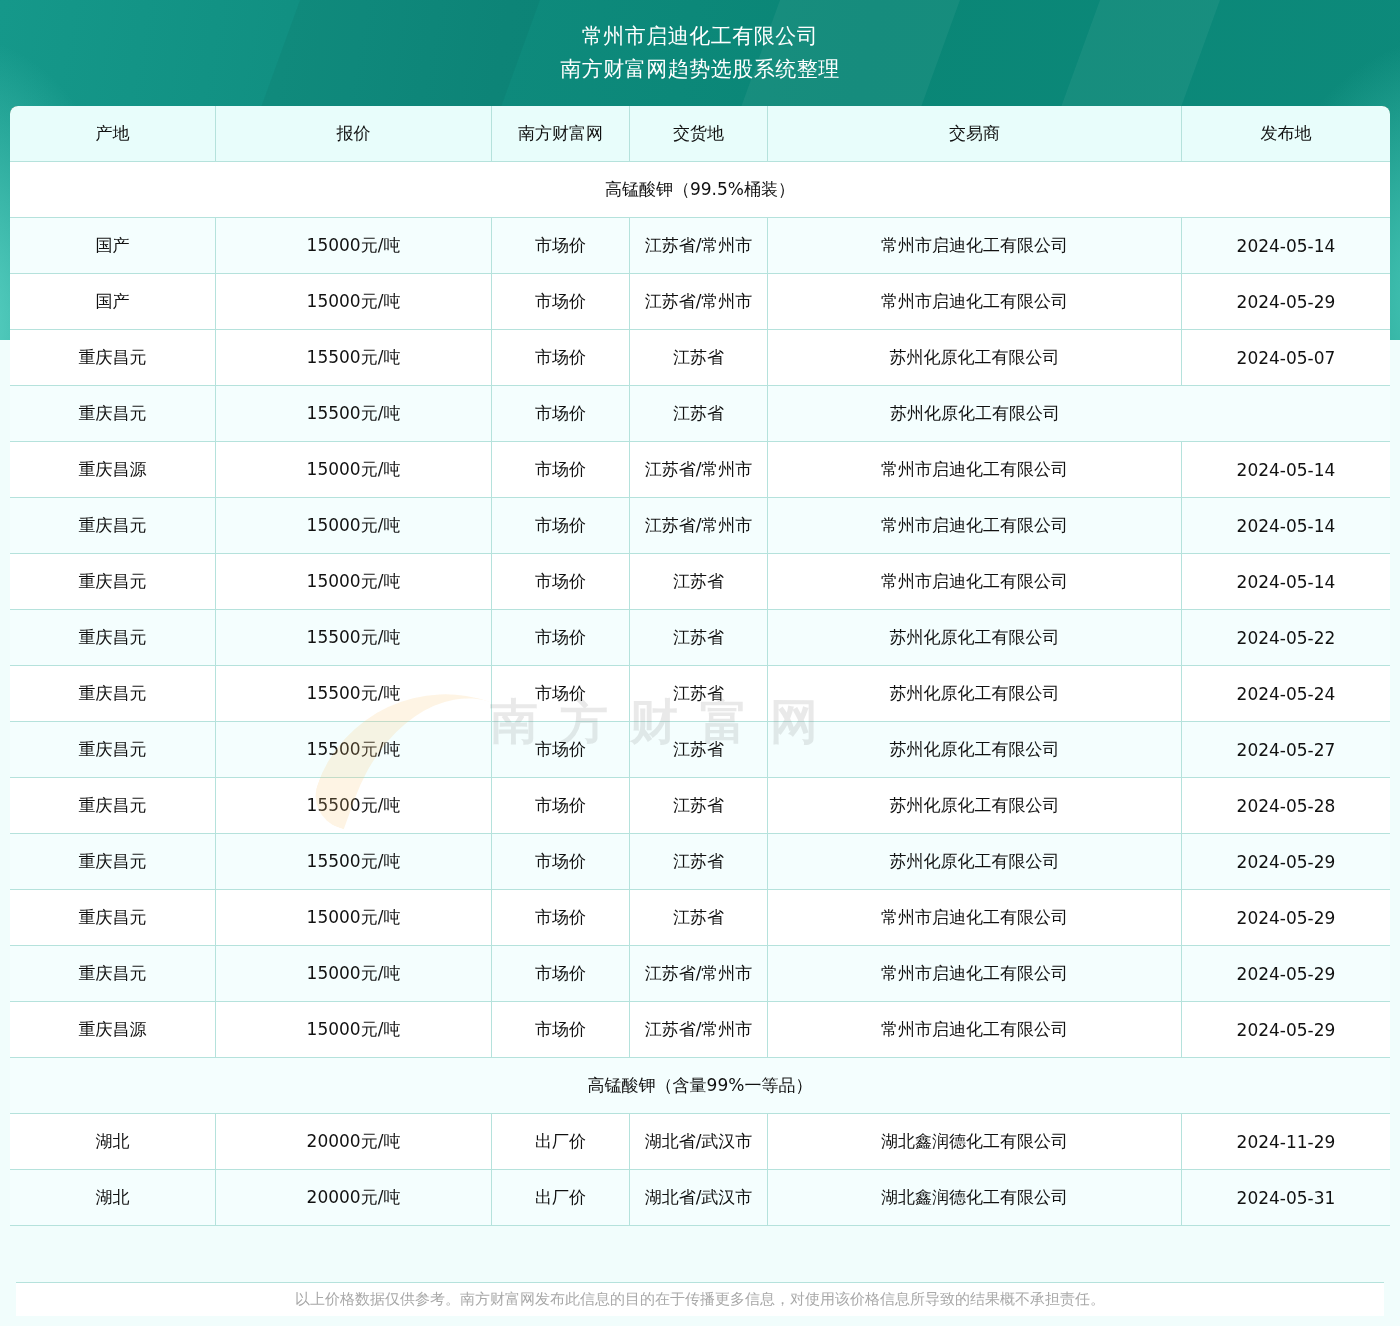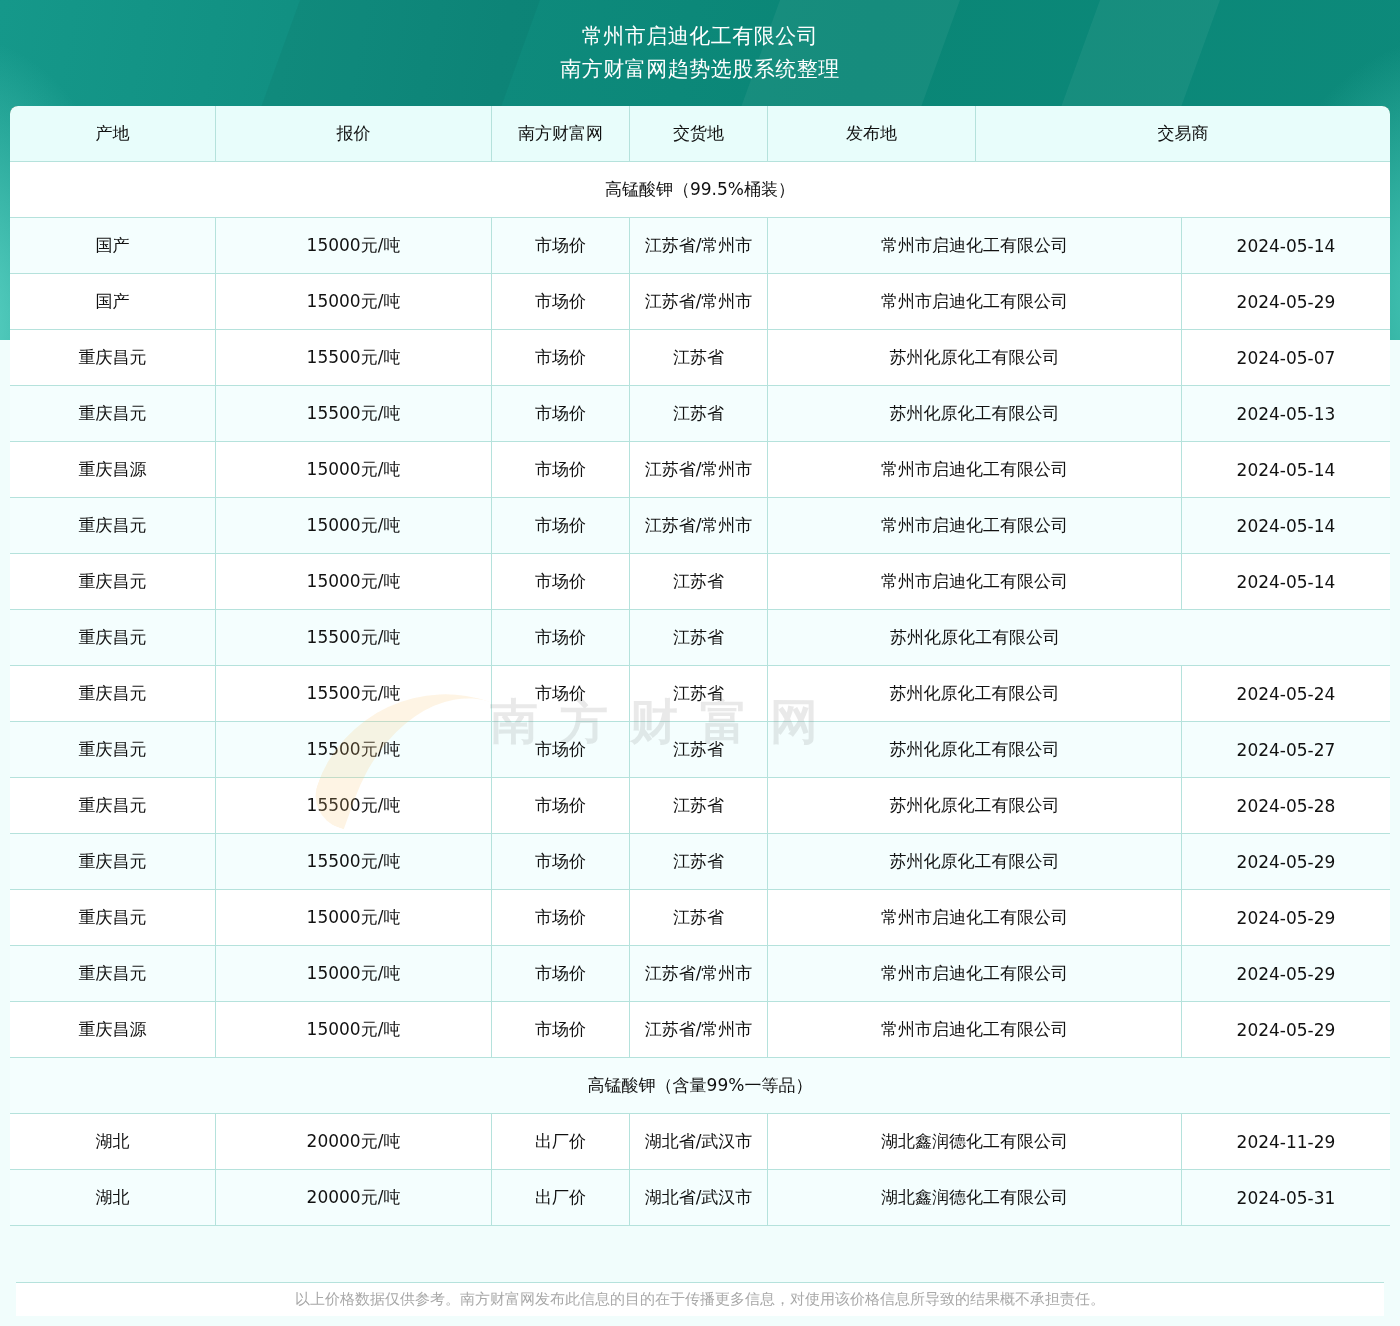--- a/index.html
+++ b/index.html
@@ -77,22 +77,22 @@
   <div class="title-line">常州市启迪化工有限公司</div>
   <div class="title-line">南方财富网趋势选股系统整理</div>
 </div>
 
 <div class="table-wrap">
   <div class="row head">
     <div class="cell c1">产地</div>
     <div class="cell c2">报价</div>
     <div class="cell c3">南方财富网</div>
     <div class="cell c4">交货地</div>
+    <div class="cell c5">交易商</div>
     <div class="cell c6">发布地</div>
-    <div class="cell c5">交易商</div>
   </div>
   <div id="tbody">
       <div class="row white">
         <div class="group-cell">高锰酸钾（99.5%桶装）</div>
       </div>
       <div class="row light">
         <div class="cell c1">国产</div>
         <div class="cell c2">15000元/吨</div>
         <div class="cell c3">市场价</div>
         <div class="cell c4">江苏省/常州市</div>
@@ -114,21 +114,20 @@
         <div class="cell c4">江苏省</div>
         <div class="cell c5">苏州化原化工有限公司</div>
         <div class="cell c6">2024-05-07</div>
       </div>
       <div class="row light">
         <div class="cell c1">重庆昌元</div>
         <div class="cell c2">15500元/吨</div>
         <div class="cell c3">市场价</div>
         <div class="cell c4">江苏省</div>
         <div class="cell c5">苏州化原化工有限公司</div>
-        <div class="cell c6">2024-05-13</div>
       </div>
       <div class="row white">
         <div class="cell c1">重庆昌源</div>
         <div class="cell c2">15000元/吨</div>
         <div class="cell c3">市场价</div>
         <div class="cell c4">江苏省/常州市</div>
         <div class="cell c5">常州市启迪化工有限公司</div>
         <div class="cell c6">2024-05-14</div>
       </div>
       <div class="row light">
@@ -146,20 +145,21 @@
         <div class="cell c4">江苏省</div>
         <div class="cell c5">常州市启迪化工有限公司</div>
         <div class="cell c6">2024-05-14</div>
       </div>
       <div class="row light">
         <div class="cell c1">重庆昌元</div>
         <div class="cell c2">15500元/吨</div>
         <div class="cell c3">市场价</div>
         <div class="cell c4">江苏省</div>
         <div class="cell c5">苏州化原化工有限公司</div>
+        <div class="cell c6">2024-05-22</div>
       </div>
       <div class="row white">
         <div class="cell c1">重庆昌元</div>
         <div class="cell c2">15500元/吨</div>
         <div class="cell c3">市场价</div>
         <div class="cell c4">江苏省</div>
         <div class="cell c5">苏州化原化工有限公司</div>
         <div class="cell c6">2024-05-24</div>
       </div>
       <div class="row light">

